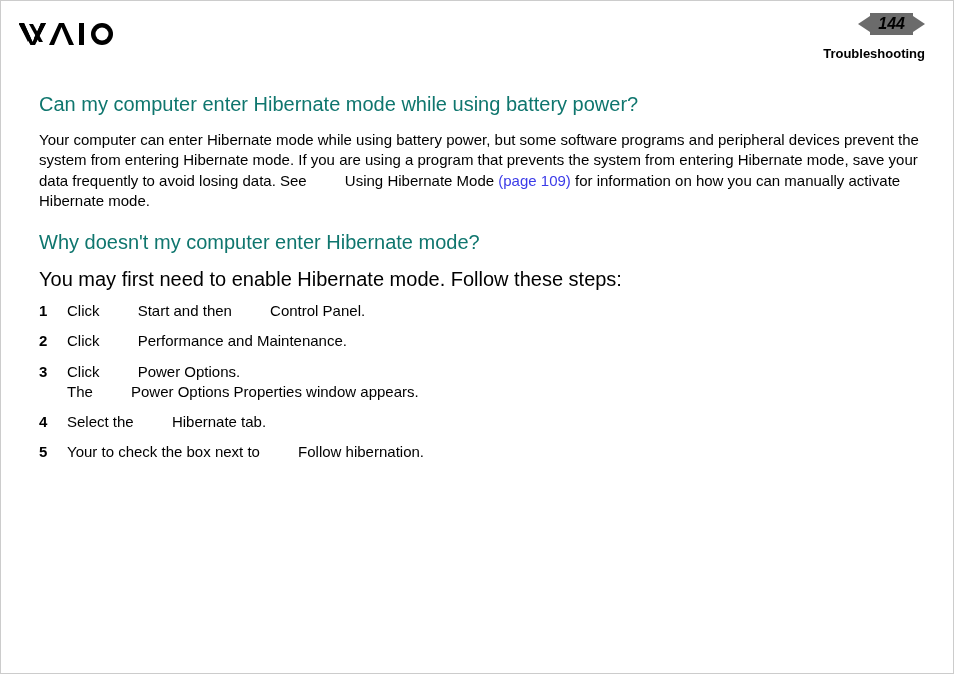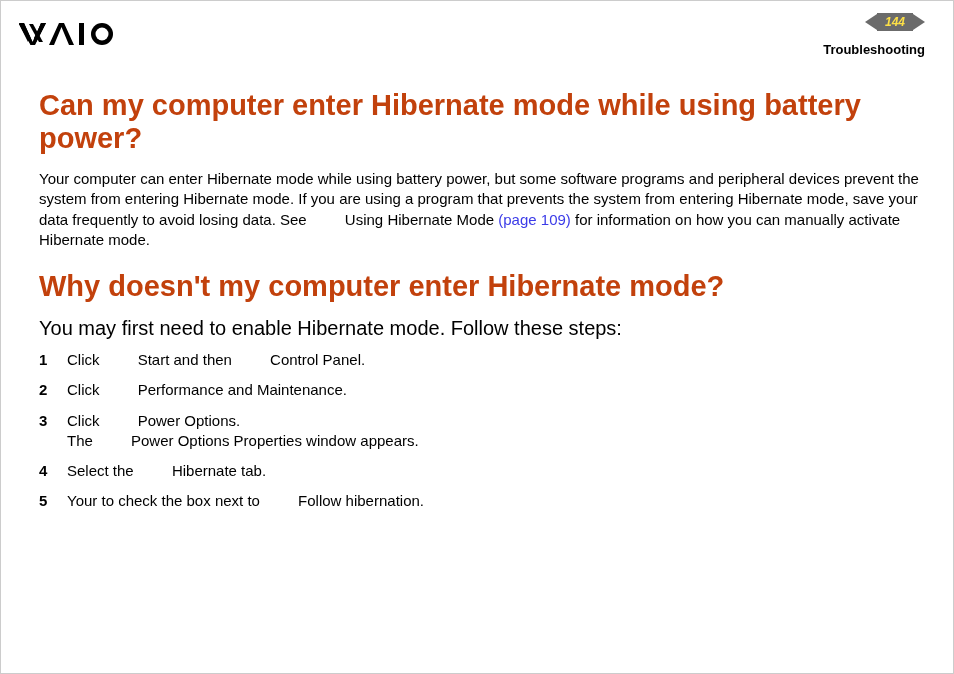--- a/index.html
+++ b/index.html
@@ -35,24 +35,24 @@
     }
     .arrow-left {
       width: 0; height: 0;
       border-top: 8px solid transparent;
       border-bottom: 8px solid transparent;
       border-right: 12px solid #6b6b6b;
       cursor: pointer;
     }
     .page-badge {
       background: #6b6b6b;
-      color: #fde047;
+      color: #000000;
       font-weight: bold;
       font-style: italic;
-      font-size: 12px;
+      font-size: 16px;
       padding: 2px 8px;
       min-width: 30px;
       text-align: center;
     }
     .arrow-right {
       width: 0; height: 0;
       border-top: 8px solid transparent;
       border-bottom: 8px solid transparent;
       border-left: 12px solid #6b6b6b;
       cursor: pointer;
@@ -60,23 +60,23 @@
     .section-label {
       font-weight: bold;
       font-size: 13px;
       margin-top: 9px;
     }
     .content {
       padding-left: 20px;
       padding-right: 4px;
     }
     .heading {
-      color: #c2410c;
-      font-size: 29px;
-      font-weight: bold;
+      color: #0f766e;
+      font-size: 20px;
+      font-weight: normal;
       margin-bottom: 14px;
     }
     .para {
       font-size: 15px;
       line-height: 1.35;
       margin-bottom: 20px;
     }
     .bold { font-weight: normal; padding-left: 34px; }
     .link { color: #3b3be8; font-weight: normal; cursor: pointer; }
     .intro {

